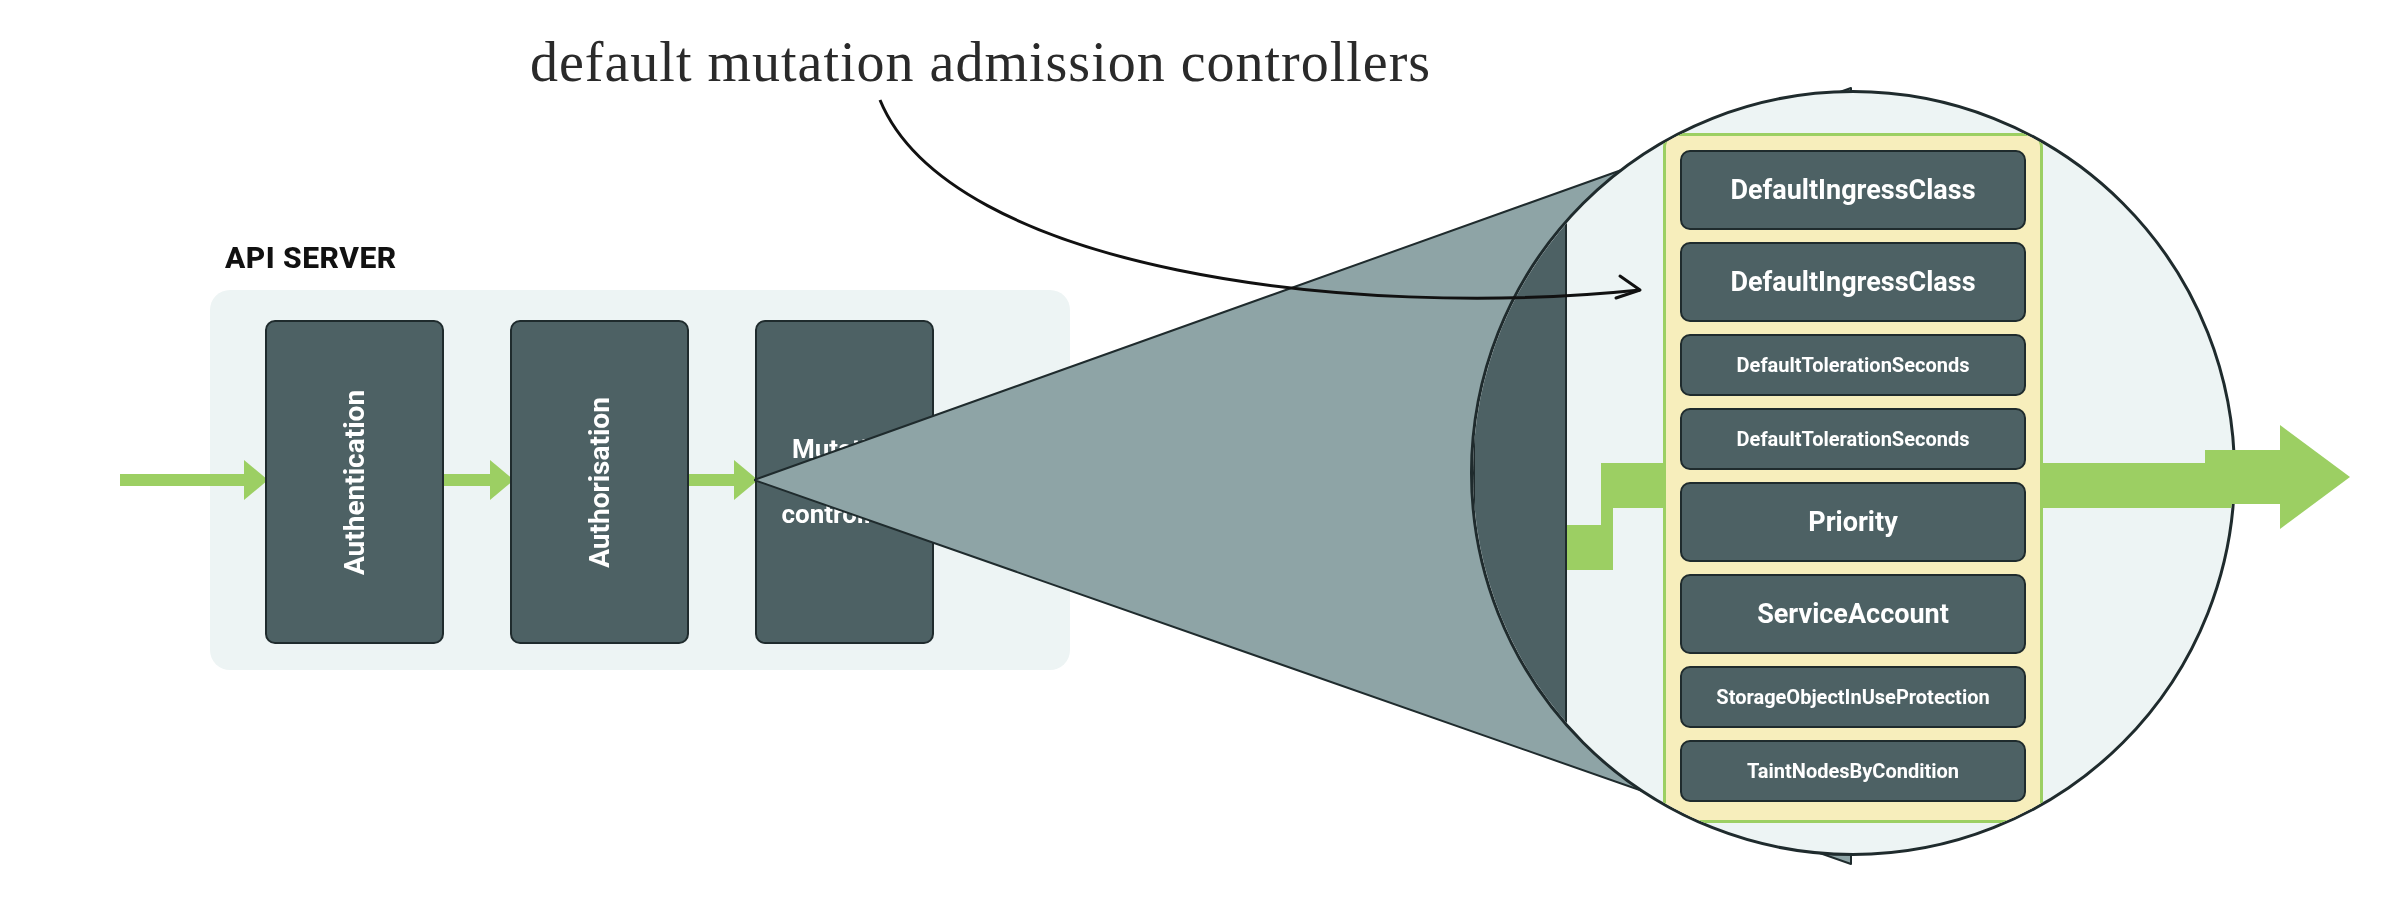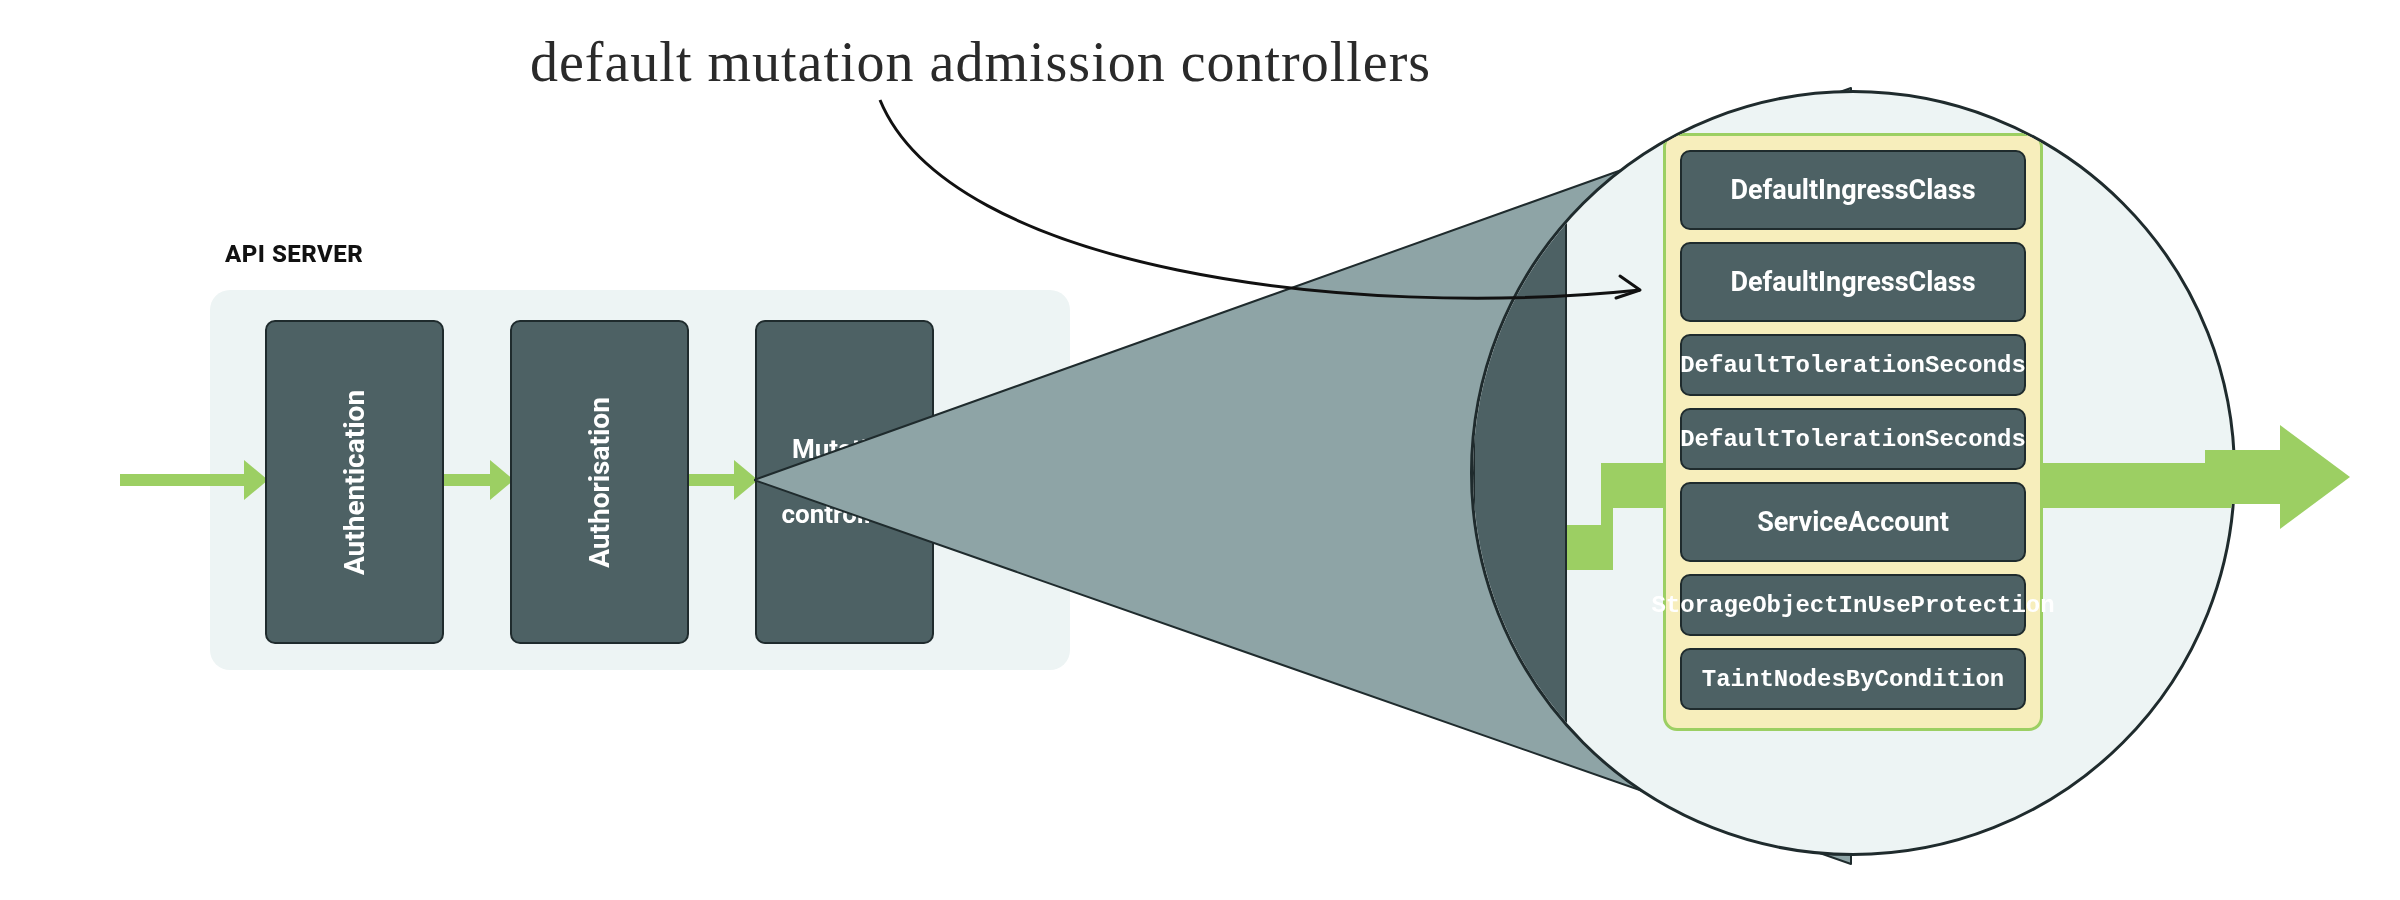--- a/index.html
+++ b/index.html
@@ -12,21 +12,21 @@
     position: relative;
     overflow: hidden;
   }
 
   
   .server-label {
     position: absolute;
     left: 225px;
     top: 240px;
     font-weight: 800;
-    font-size: 24px;
+    font-size: 30px;
     letter-spacing: 0.5px;
     color: #111;
   }
   .server-panel {
     position: absolute;
     left: 210px;
     top: 290px;
     width: 860px;
     height: 380px;
     background: #edf4f4;
@@ -142,21 +142,21 @@
     border-radius: 10px;
     text-align: center;
     font-weight: 700;
     margin-bottom: 12px;
     display: flex;
     align-items: center;
     justify-content: center;
     padding: 0 24px;
   }
   .ctrl-item.big   { height: 76px; font-size: 27px; }
-  .ctrl-item.small { height: 58px; font-size: 24px; font-family: Liberation Mono, monospace; }
+  .ctrl-item.small { height: 58px; font-size: 20px; }
   .ctrl-item:last-child { margin-bottom: 4px; }
 
   
   .exit-shaft {
     position: absolute;
     left: 2205px;
     top: 450px;
     width: 80px;
     height: 54px;
     background: #9ccf63;
@@ -230,20 +230,21 @@
   <div class="big-arrow-shaft in3"></div>
   <div class="big-arrow-shaft out"></div>
 
   <div class="peek-box"></div>
 
   <div class="ctrl-panel" id="ctrl-panel">
       <div class="ctrl-item big">DefaultIngressClass</div>
       <div class="ctrl-item big">DefaultIngressClass</div>
       <div class="ctrl-item small">DefaultTolerationSeconds</div>
       <div class="ctrl-item small">DefaultTolerationSeconds</div>
+      <div class="ctrl-item big">Priority</div>
       <div class="ctrl-item big">ServiceAccount</div>
       <div class="ctrl-item small">StorageObjectInUseProtection</div>
       <div class="ctrl-item small">TaintNodesByCondition</div>
     </div>
 </div>
 
 <div class="exit-shaft"></div>
 <div class="exit-tri"></div>
 
 <div class="annotation">default mutation admission controllers</div>

